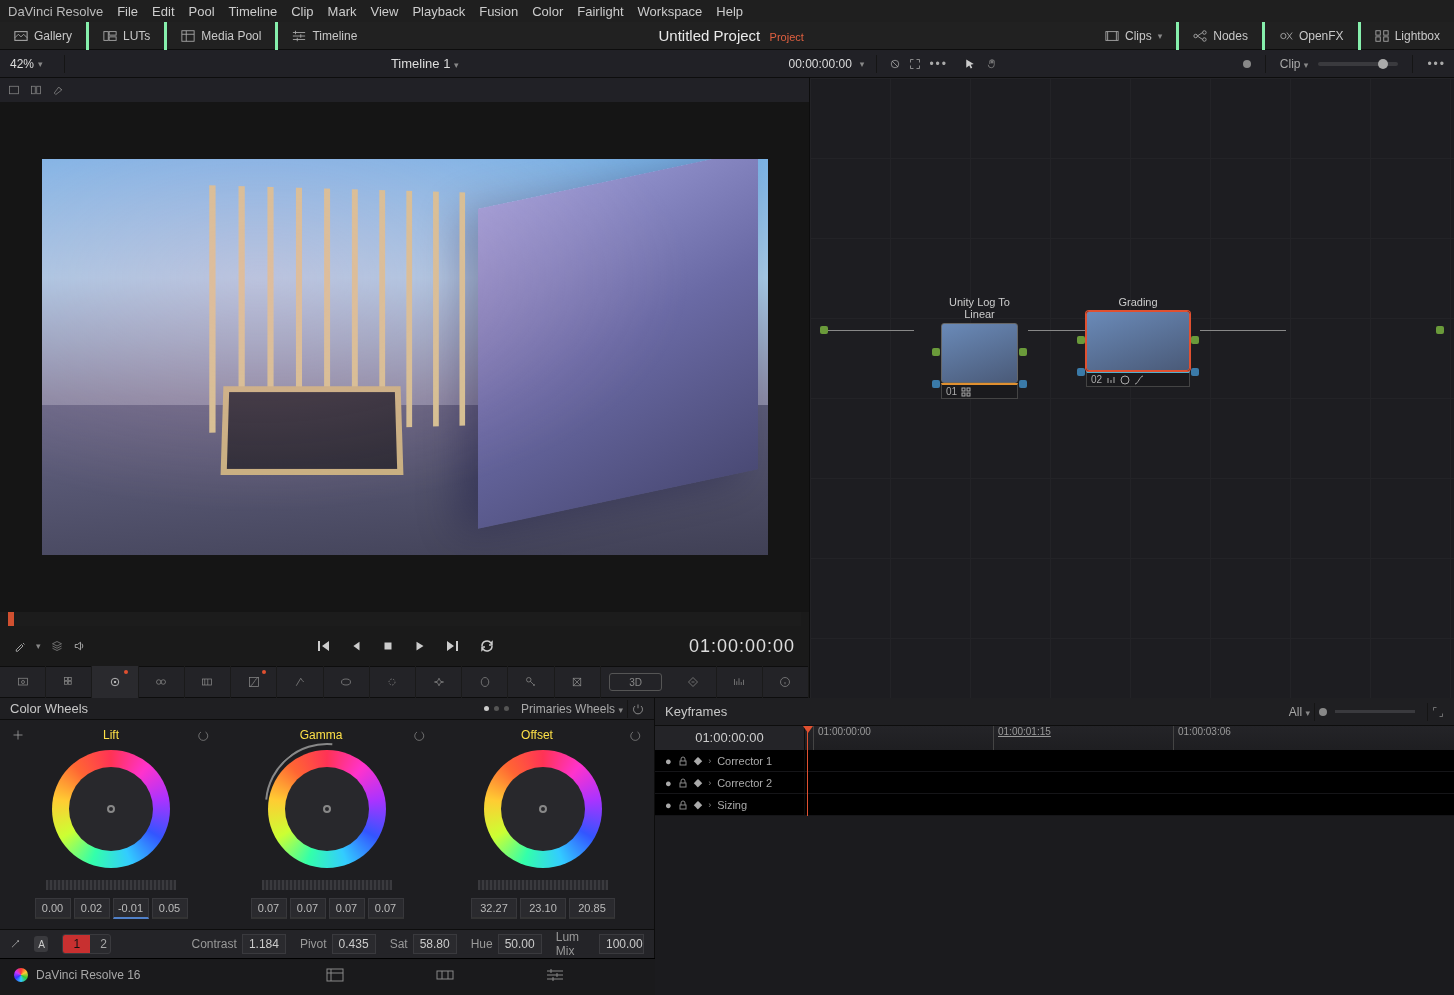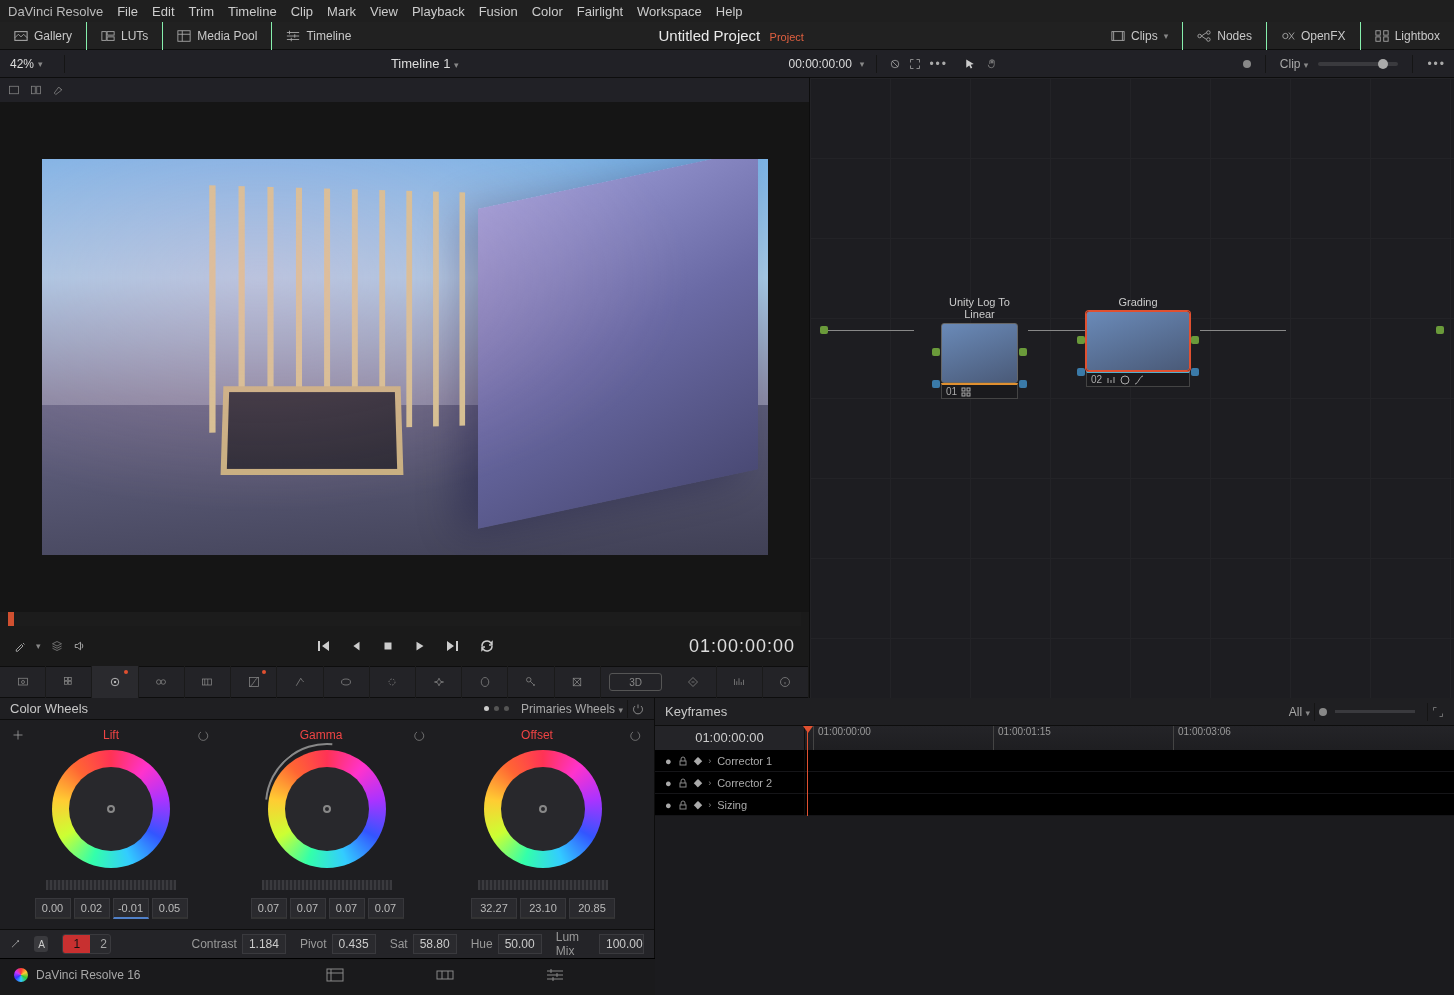--- a/index.html
+++ b/index.html
@@ -4,21 +4,21 @@
 <style>
 * { margin:0; padding:0; box-sizing:border-box; font-family:"Segoe UI",Arial,sans-serif; }
 body { background:#1a1a1a; color:#a8a8a8; font-size:12px; width:1454px; height:995px; overflow:hidden; user-select:none; }
 .menubar { height:22px; background:#1f1f1f; display:flex; align-items:center; padding:0 8px; gap:14px; font-size:13px; color:#ccc; }
 .menubar span:first-child { color:#bbb; }
 .toolbar1 { height:28px; background:#212121; display:flex; align-items:center; border-bottom:1px solid #0d0d0d; }
 .tb-left, .tb-right { display:flex; align-items:center; gap:0; }
 .tb-left { flex:0 0 auto; }
 .tb-center { flex:1; text-align:center; }
 .tb-right { margin-left:auto; }
-.tb-btn { display:flex; align-items:center; gap:6px; padding:0 14px; height:28px; border-right:1px solid #86efac; cursor:pointer; color:#c8c8c8; }
+.tb-btn { display:flex; align-items:center; gap:6px; padding:0 14px; height:28px; border-right:3px solid #86efac; cursor:pointer; color:#c8c8c8; }
 .tb-btn:last-child { border-right:none; }
 .tb-btn svg, .icon-svg { width:14px; height:14px; }
 .proj-title { font-size:15px; color:#eaeaea; }
 .edited { color:#e06040; font-size:11px; margin-left:6px; }
 .toolbar2 { height:28px; background:#212126; display:flex; align-items:center; border-bottom:1px solid #0d0d0d; }
 .zoom { width:60px; padding:0 10px; color:#ddd; display:flex; align-items:center; gap:4px;}
 .tl-sel { flex:1; text-align:center; font-size:13px; color:#ddd;}
 .tc-area { display:flex; align-items:center; gap:8px; padding:0 8px; color:#ddd;}
 .right-tools { width:498px; display:flex; align-items:center; padding:0 8px; gap:10px;}
 .main-row { display:flex; height:620px; }
@@ -41,21 +41,21 @@
 .tool-cell.active { background:#2a2a2e;}
 .dot-red { position:absolute; top:4px; right:10px; width:4px; height:4px; background:#e05030; border-radius:50%;}
 .panel-header { height:28px; background:#1f1f22; display:flex; align-items:center; padding:0 10px; border-bottom:1px solid #0d0d0d;}
 .panel-header .title { color:#c8c8c8; font-size:13px;}
 .dots3 { display:flex; gap:5px; margin-left:auto; margin-right:12px;}
 .dots3 span { width:5px; height:5px; background:#555; border-radius:50%;}
 .dots3 span.on { background:#ccc;}
 .wheels-area { display:flex; padding:4px 6px 10px; gap:6px;}
 .wheel-col { flex:1; display:flex; flex-direction:column; align-items:center;}
 .wheel-head { width:100%; display:flex; align-items:center; justify-content:space-between; padding:0 6px; height:22px;}
-.wheel-head .lbl { color:#ef4444;}
+.wheel-head .lbl { color:#fde047;}
 .color-ring { width:118px; height:118px; border-radius:50%; background:conic-gradient(#ff3355,#ff33cc,#aa33ff,#3355ff,#33ccff,#33ffaa,#ccff33,#ffcc33,#ff6633,#ff3355); display:flex; align-items:center; justify-content:center; margin:4px 0;}
 .ring-inner { width:84px; height:84px; border-radius:50%; background:#28282c; display:flex; align-items:center; justify-content:center;}
 .ring-dot { width:8px; height:8px; border:2px solid #888; border-radius:50%;}
 .jog { width:130px; height:10px; background:repeating-linear-gradient(90deg,#3a3a3e 0 2px,#28282c 2px 4px); margin:8px 0;}
 .val-row { display:flex; gap:3px;}
 .val-box { background:#2a2a2e; color:#bbb; font-size:11px; padding:3px 0; width:36px; text-align:center; border:1px solid #38383c; border-bottom:2px solid #333;}
 .offset .val-box { width:46px;text-align:center;}
 .lift .val-box:nth-child(3){ border-bottom-color:#5080c8;}
 .bottom-bar2 { height:30px; background:#242428; display:flex; align-items:center; padding:0 10px; gap:14px; border-top:1px solid #0d0d0d;}
 .bb-field { display:flex; align-items:center; gap:5px; color:#999;}
@@ -102,21 +102,21 @@
 .left-lower { width:655px; display:flex; flex-direction:column; border-right:1px solid #0d0d0d;}
 .range-dot { width:8px; height:8px; border-radius:50%; background:#888;}
 </style>
 </head>
 <body>
 
 <div class="menubar">
   <span>DaVinci Resolve</span>
   <span>File</span>
   <span>Edit</span>
-  <span>Trim</span>
+  <span>Pool</span>
   <span>Timeline</span>
   <span>Clip</span>
   <span>Mark</span>
   <span>View</span>
   <span>Playback</span>
   <span>Fusion</span>
   <span>Color</span>
   <span>Fairlight</span>
   <span>Workspace</span>
   <span>Help</span>
@@ -568,21 +568,21 @@
       <div class="sep-v"></div>
       <svg class="sm-ic" viewBox="0 0 16 16" fill="none" stroke="#888">
           <path d="M2 6V2h4M14 10v4h-4"></path>
         </svg>
     </div>
     <div class="kf-time-row">
       <div class="kf-tc">01:00:00:00</div>
       <div class="kf-ruler">
         <div class="playhead" style="left:2px;"></div>
         <div class="kf-tick" style="left:8px;">01:00:00:00</div>
-        <div class="kf-tick" style="left:188px;">01:00:01:15</div>
+        <div class="kf-tick" style="left:188px;text-decoration:underline;">01:00:01:15</div>
         <div class="kf-tick" style="left:368px;">01:00:03:06</div>
       </div>
     </div>
     <div class="kf-track">
         <div class="lbl-area">
           <span>●</span>
           <svg width="10" height="10" viewBox="0 0 10 10" fill="none" stroke="#888">
             <rect x="2" y="5" width="6" height="4"></rect>
             <path d="M3 5V3a2 2 0 014 0v2"></path>
           </svg>

